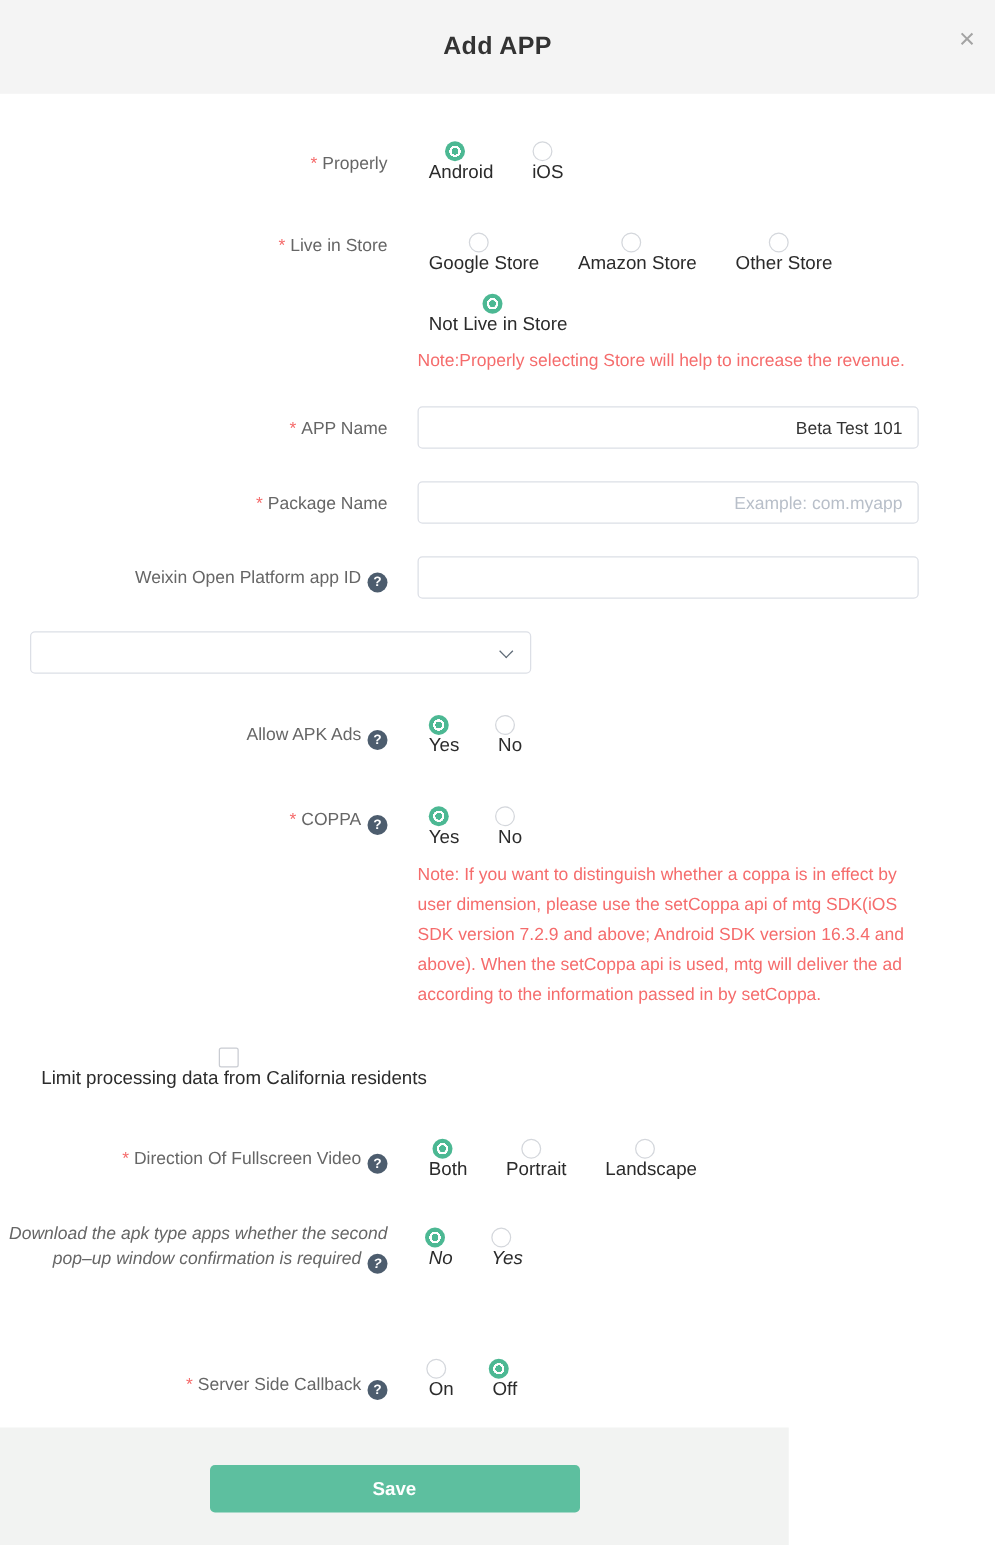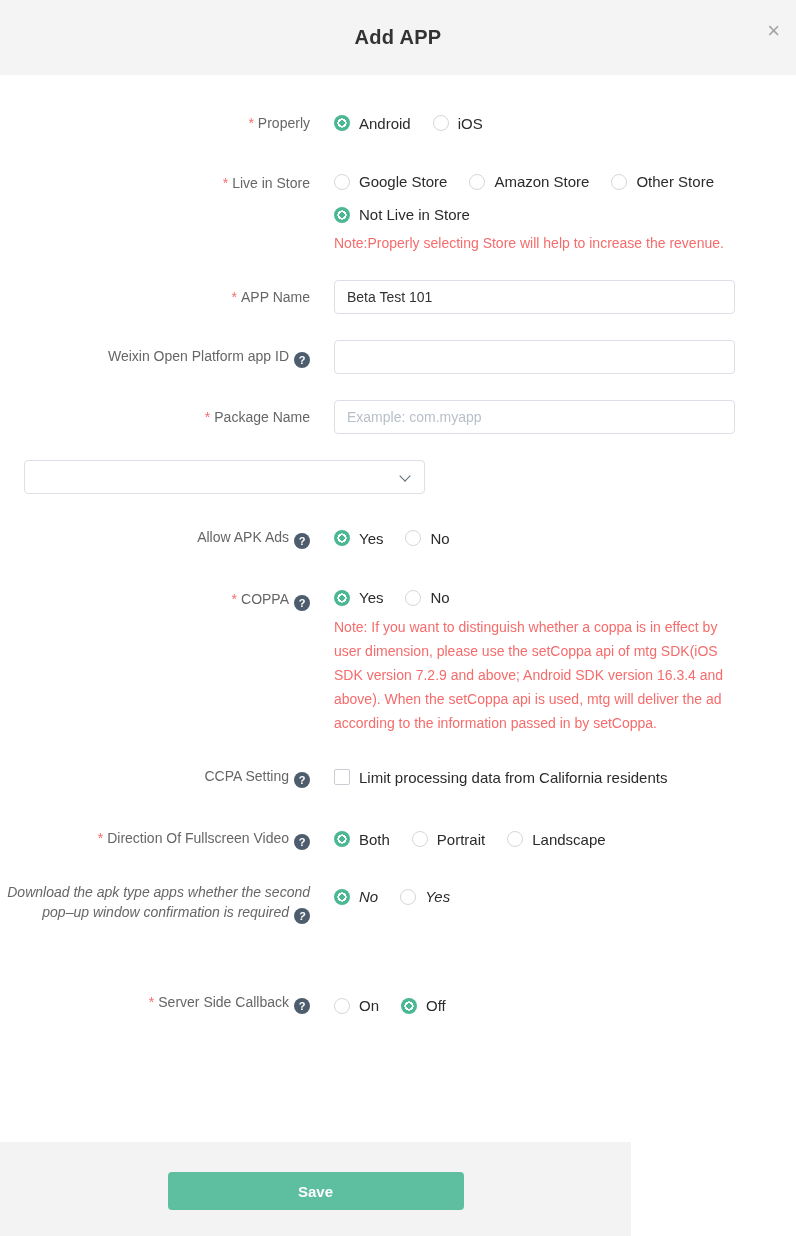--- a/index.html
+++ b/index.html
@@ -15,28 +15,28 @@
 
   
   .modal-body { padding-top:38px; }
   .form-row { display:flex; align-items:center; margin-bottom:40px; }
   .form-row.top { align-items:flex-start; }
   .form-label { width:310px; flex-shrink:0; text-align:right; font-size:14px; color:#666; line-height:20px; }
   .req { color:#f56c6c; margin-right:4px; }
   .control { margin-left:24px; width:401px; }
 
   
-  .text-input { width:401px; height:34px; border:1px solid #dcdfe6; border-radius:4px; padding:0 12px; font-size:14px; color:#333; font-family:inherit; outline:none; background:#fff; }
+  .text-input { width:401px; height:34px; border:1px solid #dcdfe6; border-radius:4px; padding:0 12px; font-size:14px; color:#333; font-family:inherit; outline:none; background:#fff;text-align:right; }
   .text-input::placeholder { color:#b8bfc9; }
   .select { position:relative; width:401px; height:34px; border:1px solid #dcdfe6; border-radius:4px; background:#fff; cursor:pointer; }
   .chevron { position:absolute; right:15px; top:11px; width:8px; height:8px; border-right:1.5px solid #5f6b77; border-bottom:1.5px solid #5f6b77; transform:rotate(45deg); }
 
   
   .radio-group { display:flex; align-items:center; }
-  .opt { display:flex; align-items:center; margin-right:22px; cursor:pointer; }
+  .opt { display:flex; align-items:center; margin-right:22px; cursor:pointer;flex-direction:column; }
   .opt:last-child { margin-right:0; }
   .radio { width:16px; height:16px; border-radius:50%; border:1px solid #d4d7dc; background:#fff; flex-shrink:0; }
   .radio.checked { border:none; background:radial-gradient(circle, #4cb893 0 2.7px, #ffffff 2.8px 4.5px, #4cb893 4.6px 8px); }
   .opt-label { margin-left:9px; font-size:15px; color:#2b2b2b; }
   .checkbox { width:16px; height:16px; border:1px solid #c9ccd2; border-radius:2px; background:#fff; flex-shrink:0; cursor:pointer; }
 
   
   .note { color:#f56c6c; font-size:14px; line-height:24px; width:401px; }
 
   
@@ -112,34 +112,34 @@
       </div>
     </div>
 
     <div class="form-row row-appname">
       <div class="form-label"><span class="req">*</span><span>APP Name</span></div>
       <div class="control">
         <input class="text-input" type="text" value="Beta Test 101" style="">
       </div>
     </div>
 
+    <div class="form-row row-package">
+      <div class="form-label"><span class="req">*</span><span>Package Name</span></div>
+      <div class="control">
+        <input class="text-input" type="text" placeholder="Example: com.myapp" style="">
+      </div>
+    </div>
+
     <div class="form-row row-weixin">
       <div class="form-label"><span>Weixin Open Platform app ID</span><span class="help-icon">?</span></div>
       <div class="control">
         <input class="text-input" type="text" value="" style="">
       </div>
     </div>
 
-    <div class="form-row row-package">
-      <div class="form-label"><span class="req">*</span><span>Package Name</span></div>
-      <div class="control">
-        <input class="text-input" type="text" placeholder="Example: com.myapp" style="">
-      </div>
-    </div>
-
     <div class="form-row row-mediation">
       <div class="control">
         <div class="select">
           <span class="chevron"></span>
         </div>
       </div>
     </div>
 
     <div class="form-row">
       <div class="form-label"><span>Allow APK Ads</span><span class="help-icon">?</span></div>
@@ -166,21 +166,20 @@
           <span class="opt">
             <span class="radio"></span>
             <span class="opt-label">No</span>
           </span>
         </div>
         <div class="note">Note: If you want to distinguish whether a coppa is in effect by user dimension, please use the setCoppa api of mtg SDK(iOS SDK version 7.2.9 and above; Android SDK version 16.3.4 and above). When the setCoppa api is used, mtg will deliver the ad according to the information passed in by setCoppa.</div>
       </div>
     </div>
 
     <div class="form-row">
-      <div class="form-label"><span>CCPA Setting</span><span class="help-icon">?</span></div>
       <div class="control radio-group">
         <span class="opt">
           <span class="checkbox"></span>
           <span class="opt-label">Limit processing data from California residents</span>
         </span>
       </div>
     </div>
 
     <div class="form-row row-direction">
       <div class="form-label"><span class="req">*</span><span>Direction Of Fullscreen Video</span><span class="help-icon">?</span></div>

